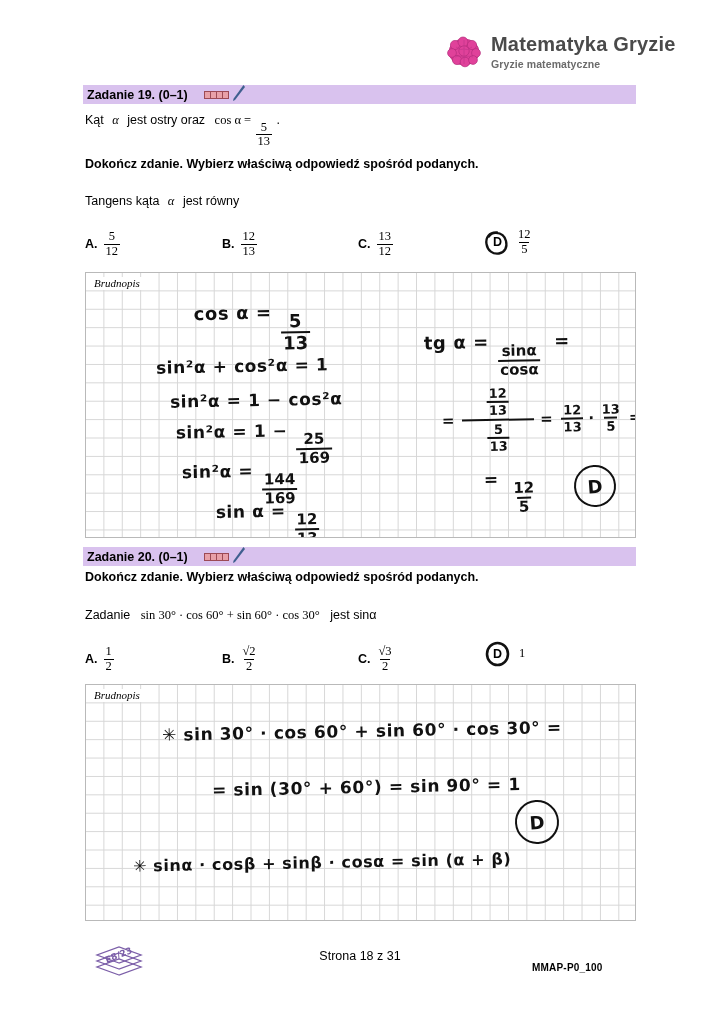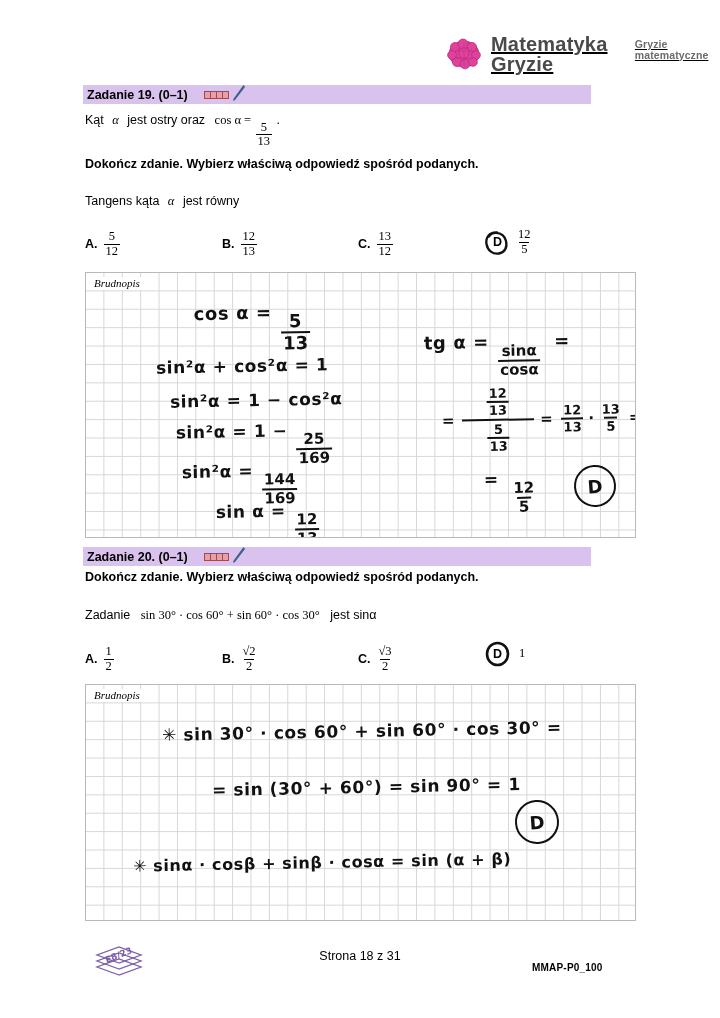--- a/index.html
+++ b/index.html
@@ -19,40 +19,40 @@
   
   .brand {
     position: absolute;
     top: 34px;
     left: 446px;
     display: flex;
     align-items: center;
     gap: 9px;
   }
   .brand-logo { width: 36px; height: 34px; flex: 0 0 auto; }
-  .brand-text { display: flex; flex-direction: row; line-height: 1; text-decoration: underline; }
+  .brand-text { display: flex; flex-direction: column; line-height: 1; }
   .brand-title {
     font-size: 20px;
     font-weight: bold;
     color: #4a4a4a;
     letter-spacing: 0.2px;
   }
   .brand-sub {
     font-size: 10.5px;
     font-weight: bold;
     color: #6b6b6b;
     margin-top: 5px;
     letter-spacing: 0.1px;
   }
 
   
   .task-bar {
     position: absolute;
     left: 83px;
-    width: 508px;
+    width: 553px;
     height: 19px;
     background: #d9c2ee;
     display: flex;
     align-items: center;
   }
   .task-bar-label {
     font-size: 12.5px;
     font-weight: bold;
     margin-left: 4px;
     white-space: nowrap;

